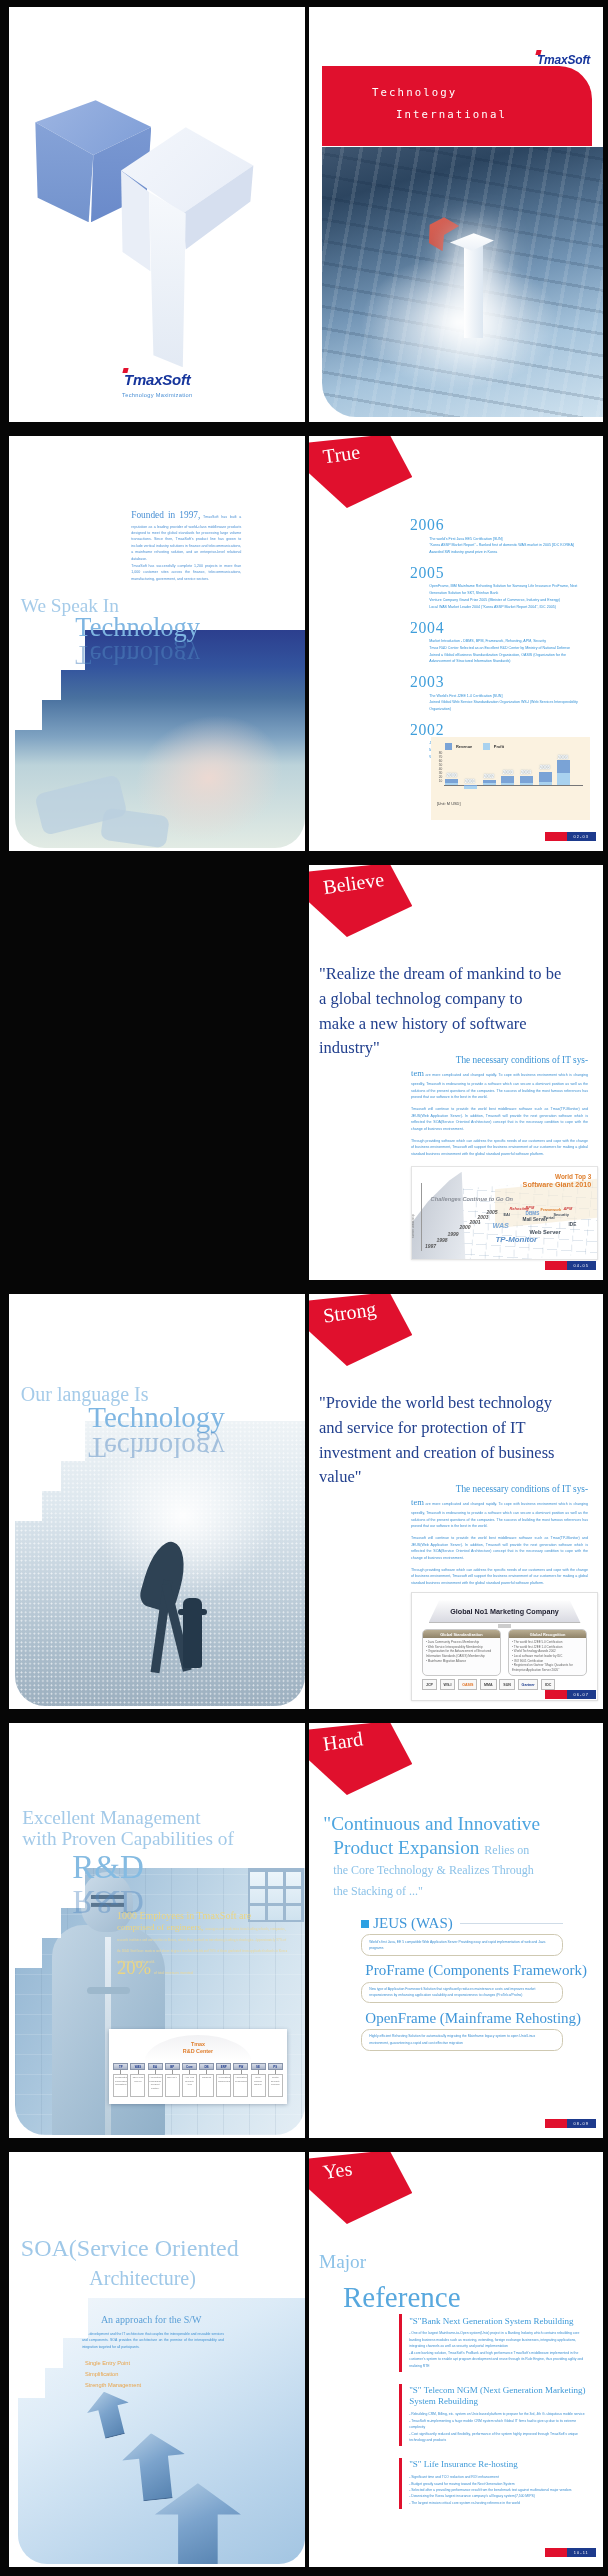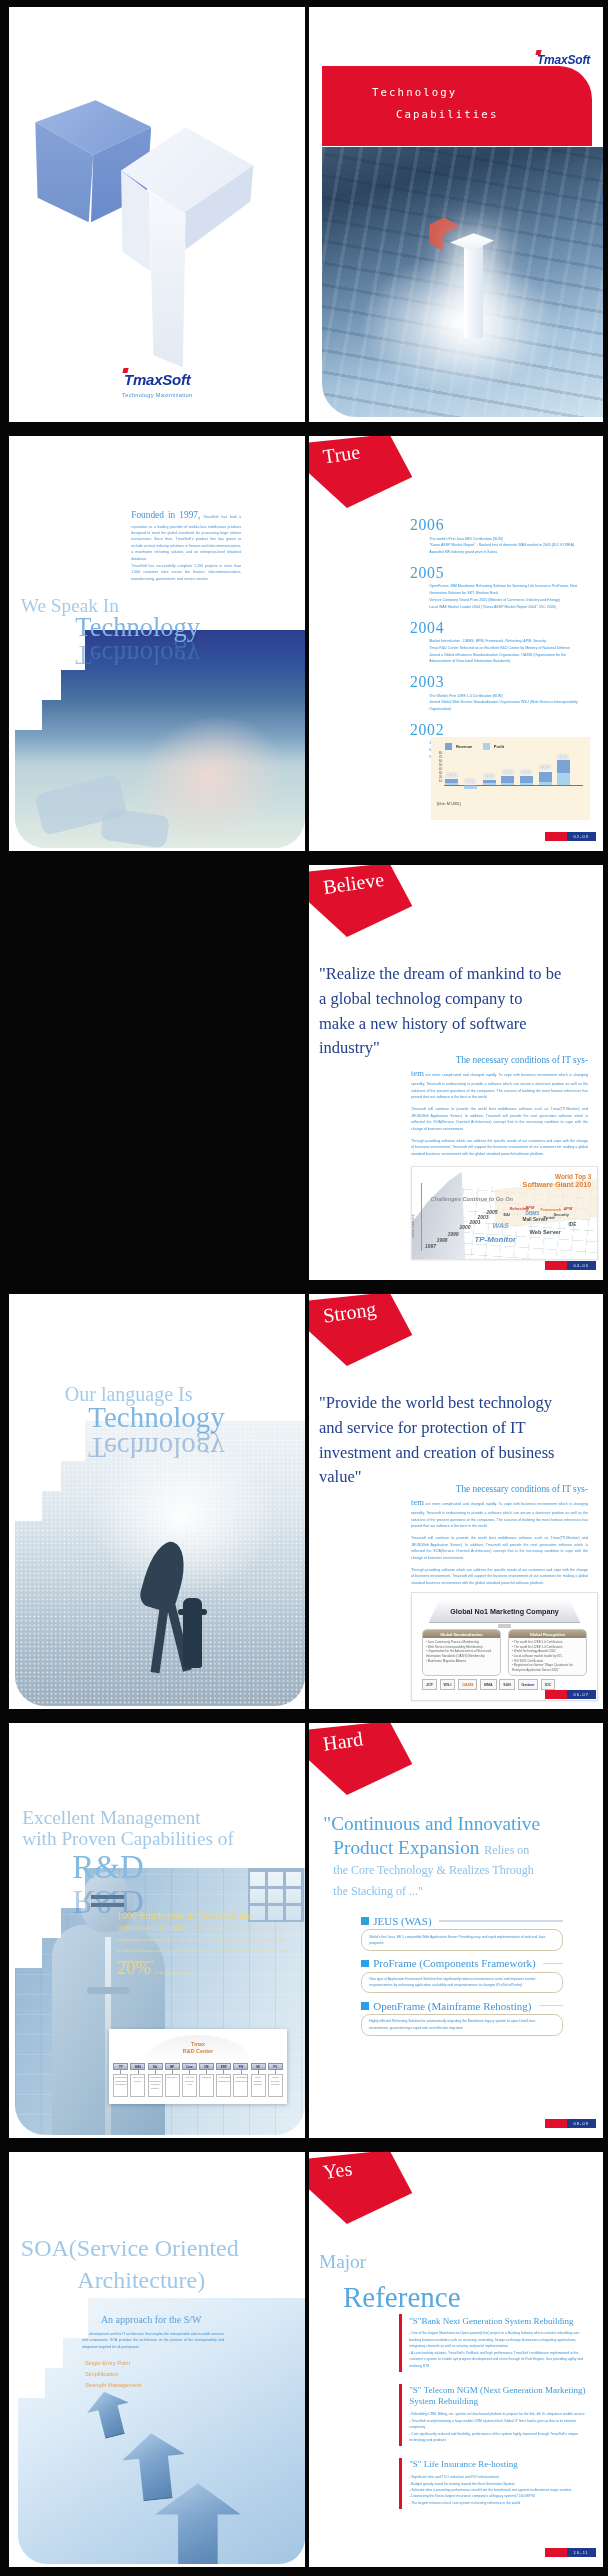--- a/index.html
+++ b/index.html
@@ -131,21 +131,21 @@
   .mc-tp{font-size:7.9px;color:#5b8fc8;font-style:italic;}
   .mc-was{font-size:7.2px;color:#7aa8d8;font-style:italic;}
   .mc-dk{font-size:5.7px;color:#45505c;}
   .mc-dk2{font-size:4.7px;color:#45505c;}
   .mc-dk3{font-size:3.9px;color:#45505c;}
   .mc-bl2{font-size:4.7px;color:#6a9ad0;}
   .mc-rd{font-size:3.9px;color:#d04040;font-style:italic;}
   .mc-or{font-size:3.9px;color:#e08030;}
 
   
-  .s-h1{position:absolute;left:11.5px;top:89px;font-size:20px;color:#a5cbe9;z-index:3;margin-left:44px;}
+  .s-h1{position:absolute;left:11.5px;top:89px;font-size:20px;color:#a5cbe9;z-index:3;}
   .s-h2{position:absolute;left:79px;top:107px;font-size:29px;color:#7fb6e2;z-index:3;}
   .s-h2r{position:absolute;left:79px;top:137px;font-size:29px;color:#4f86c0;transform:scaleY(-1);opacity:.45;z-index:3;}
   .photo.p4{left:5.7px;right:0;top:127px;bottom:3.6px;background:linear-gradient(180deg,#eef3f6 0%,#dde7ee 30%,#c5d3de 55%,#adbfcd 78%,#9cafbf 100%);}
   .spray{position:absolute;inset:0;background-image:radial-gradient(rgba(255,255,255,.85) 0.7px,transparent 1.1px);background-size:4.3px 4.3px;opacity:.8;}
   .burst{position:absolute;left:26%;top:4%;width:64%;height:58%;background:radial-gradient(closest-side,rgba(255,255,255,.95),rgba(255,255,255,0));}
   .fig-torso{position:absolute;left:45%;top:42%;width:37px;height:69px;background:#2e4254;border-radius:48% 52% 30% 30%/60% 60% 20% 20%;transform:rotate(16deg);}
   .fig-leg1{position:absolute;left:49%;top:56%;width:9.3px;height:93px;background:#2e4254;transform:rotate(8deg);}
   .fig-leg2{position:absolute;left:54%;top:57%;width:8.6px;height:89px;background:#2e4254;transform:rotate(-14deg);}
   .hydrant{position:absolute;left:58%;top:62%;width:18.6px;height:70px;background:#24384a;border-radius:6.4px 6.4px 2.9px 2.9px;}
   .hydrant::after{content:"";position:absolute;left:-5px;top:11.5px;width:29px;height:6.4px;background:#24384a;border-radius:2.9px;}
@@ -195,27 +195,27 @@
 
   .hq{position:absolute;left:14.3px;top:89px;width:263px;font-family:"Liberation Serif",serif;z-index:3;}
   .hq-l1{font-size:19.3px;color:#4da5e0;line-height:1.25;}
   .hq-l2{font-size:19.3px;color:#4da5e0;margin-left:10px;line-height:1.25;}
   .hq-sm{font-size:12px;color:#8cc2e8;}
   .hq-l3,.hq-l4{font-size:12px;color:#8cc2e8;margin-left:10px;line-height:1.75;}
   .product-list{position:absolute;left:52px;top:192px;width:202px;}
   .prod{margin-bottom:6.4px;}
   .prod-head{display:flex;align-items:center;gap:4.3px;}
   .prod-sq{width:7.9px;height:7.9px;background:#2da0e2;}
-  .prod-title{font-family:"Liberation Serif",serif;font-size:11px;color:#3f96d8;white-space:nowrap;}
+  .prod-title{font-family:"Liberation Serif",serif;font-size:15px;color:#3f96d8;white-space:nowrap;}
   .prod-rule{flex:1;height:1.4px;background:#cfdce8;margin-left:2.9px;}
   .prod-box{border:1.4px solid #cfc9b2;border-radius:8.6px;margin-top:2.1px;padding:3.6px 7.2px;font-size:3.4px;color:#3b8fd2;line-height:1.85;min-height:10px;}
 
   
   .y-h1{position:absolute;left:11.5px;top:83px;font-size:24px;color:#9fc8e8;}
-  .y-h2{position:absolute;left:68px;top:115px;font-size:24px;color:#9fc8e8;}
+  .y-h2{position:absolute;left:80px;top:115px;font-size:20px;color:#9fc8e8;}
   .soa-panel{position:absolute;left:8.6px;right:0;top:146px;bottom:3.6px;border-radius:0 0 26px 29px;background:linear-gradient(150deg,#f4f8fc 0%,#dcebf7 35%,#bcd6ec 70%,#a3c5e2 100%);overflow:hidden;}
   .soa-sub{position:absolute;left:83px;top:15.7px;font-family:"Liberation Serif",serif;font-size:10px;color:#5b9fd6;}
   .soa-body{position:absolute;left:64px;top:33px;width:142px;font-size:3.4px;color:#3b8fd2;line-height:1.85;text-align:justify;}
   .soa-bullets{position:absolute;left:67px;top:60px;}
   .soa-bullet{font-size:5.7px;color:#e8a44a;line-height:1.9;}
   .arrow{position:absolute;background:linear-gradient(155deg,#b7d0e6 0%,#7ba3cc 45%,#4f7cab 100%);clip-path:polygon(50% 0,100% 36%,73% 36%,73% 100%,27% 100%,27% 36%,0 36%);}
   .arrow::after{content:"";position:absolute;left:24%;bottom:-5px;width:52%;height:6.4px;background:#3d5a80;opacity:.65;transform:skewX(-35deg);}
   .a1{left:70px;top:93px;width:43px;height:46px;transform:rotate(-14deg);}
   .a2{left:105px;top:135px;width:63px;height:67px;transform:rotate(-6deg);}
   .a3{left:137px;top:185px;width:86px;height:87px;}
@@ -245,21 +245,21 @@
       </div>
     <div class="cover-logo-block">
       <span class="tmax-logo lg"><i class="logo-accent"></i><span>TmaxSoft</span></span>
       <div class="cover-tagline">Technology Maximization</div>
     </div>
   </div>
   <div class="page pr">
     <span class="tmax-logo sm cover-logo-top"><i class="logo-accent"></i><span>TmaxSoft</span></span>
     <div class="banner">
       <div class="banner-l1">Technology</div>
-      <div class="banner-l2">Capabilities</div>
+      <div class="banner-l2">International</div>
     </div>
     <div class="maze">
       <div class="walls"></div>
       <div class="glow"></div>
       <div class="maze-cube"></div>
       <div class="maze-t">
           <div class="mt-col"></div>
           <div class="mt-cap"></div>
         </div>
     </div>
@@ -401,21 +401,21 @@
         <div class="mc-tr2">Software Giant 2010</div>
       </div>
       <div class="mc-canvas">
           <div class="mc-year" style="left: 1.4px; bottom: 4.3px;">1997</div>
           <div class="mc-year" style="left: 13px; bottom: 10.7px;">1998</div>
           <div class="mc-year" style="left: 24px; bottom: 17px;">1999</div>
           <div class="mc-year" style="left: 36px; bottom: 23.6px;">2000</div>
           <div class="mc-year" style="left: 46px; bottom: 29px;">2001</div>
           <div class="mc-year" style="left: 54px; bottom: 34px;">2003</div>
           <div class="mc-year" style="left: 63px; bottom: 39px;">2005</div>
-          <div class="mc-p mc-tp" style="left: 51px; bottom: 10px;">TP-Monitor</div>
+          <div class="mc-p mc-tp" style="left: 72px; bottom: 10px;">TP-Monitor</div>
           <div class="mc-p mc-dk" style="left: 106px; bottom: 18.6px;">Web Server</div>
           <div class="mc-p mc-was" style="left: 69px; bottom: 24px;">WAS</div>
           <div class="mc-p mc-dk2" style="left: 99px; bottom: 31.5px;">Mail Server</div>
           <div class="mc-p mc-dk3" style="left: 80px; bottom: 37px;">EAI</div>
           <div class="mc-p mc-bl2" style="left: 102px; bottom: 38px;">DBMS</div>
           <div class="mc-p mc-dk3" style="left: 120px; bottom: 34px;">Portal</div>
           <div class="mc-p mc-dk3" style="left: 130px; bottom: 37px;">Security</div>
           <div class="mc-p mc-dk2" style="left: 145px; bottom: 27px;">IDE</div>
           <div class="mc-p mc-rd" style="left: 140px; bottom: 43px;">APM</div>
           <div class="mc-p mc-rd" style="left: 86px; bottom: 43px;">Rehosting</div>

